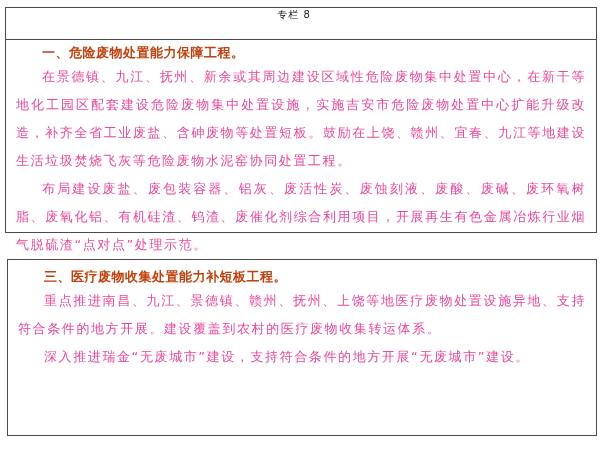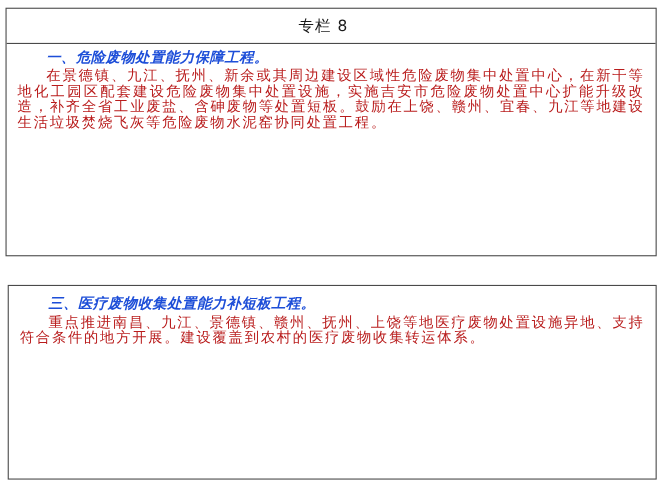--- a/index.html
+++ b/index.html
@@ -31,67 +31,67 @@
       left: 7px;
       top: 259px;
       width: 590px;
       height: 177px;
     }
     .box-header {
       height: 32px;
       border-bottom: 1px solid #4a4a4a;
       box-sizing: border-box;
       display: flex;
-      align-items: center;
       justify-content: center;
-      font-size: 14px;
+      font-size: 10px;
       font-weight: bold;
       letter-spacing: 1px;
       color: #1a1a1a;
     }
     .box-header .label {
       font-weight: normal;
       margin-right: 14px;
     }
     .box-body {
       padding: 2px 10px 0 10px;
     }
     #box2 .box-body {
       padding-top: 6px;
     }
     .heading {
       font-size: 13px;
       line-height: 21px;
       text-indent: 26px;
       font-weight: bold;
-      color: #1d4ed8;
+      color: #c2410c;
       letter-spacing: 0.5px;
-      font-style: italic;
     }
     .para {
       font-size: 13px;
-      line-height: 14px;
+      line-height: 28px;
       text-indent: 26px;
       text-align: justify;
       text-align-last: left;
-      color: #b91c1c;
+      color: #ec4899;
       letter-spacing: 1.6px;
     }
   </style>
 </head>
 <body>
 
 <div class="box" id="box1">
   <div class="box-header">
     <span class="label">专栏 8</span>
   </div>
   <div class="box-body">
     <div class="heading">一、危险废物处置能力保障工程。</div>
     <div class="para">在景德镇、九江、抚州、新余或其周边建设区域性危险废物集中处置中心，在新干等地化工园区配套建设危险废物集中处置设施，实施吉安市危险废物处置中心扩能升级改造，补齐全省工业废盐、含砷废物等处置短板。鼓励在上饶、赣州、宜春、九江等地建设生活垃圾焚烧飞灰等危险废物水泥窑协同处置工程。</div>
+    <div class="para">布局建设废盐、废包装容器、铝灰、废活性炭、废蚀刻液、废酸、废碱、废环氧树脂、废氧化铝、有机硅渣、钨渣、废催化剂综合利用项目，开展再生有色金属冶炼行业烟气脱硫渣“点对点”处理示范。</div>
   </div>
 </div>
 
 <div class="box" id="box2">
   <div class="box-body">
     <div class="heading">三、医疗废物收集处置能力补短板工程。</div>
     <div class="para">重点推进南昌、九江、景德镇、赣州、抚州、上饶等地医疗废物处置设施异地、支持符合条件的地方开展。建设覆盖到农村的医疗废物收集转运体系。</div>
+    <div class="para">深入推进瑞金“无废城市”建设，支持符合条件的地方开展“无废城市”建设。</div>
   </div>
 </div>
 
 </body></html>

